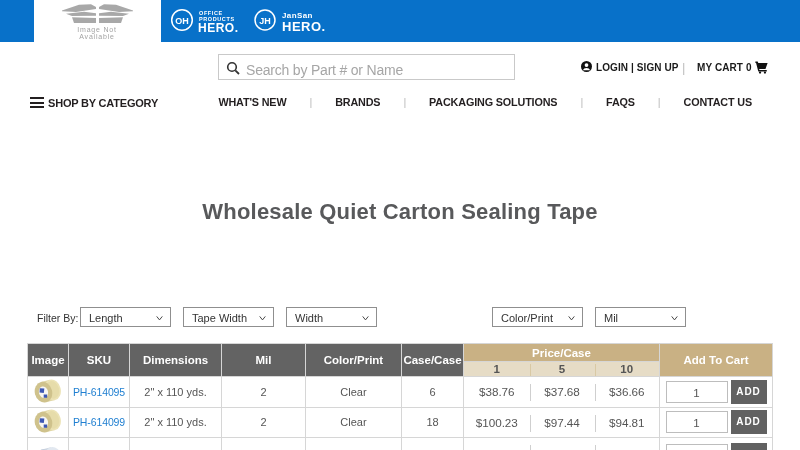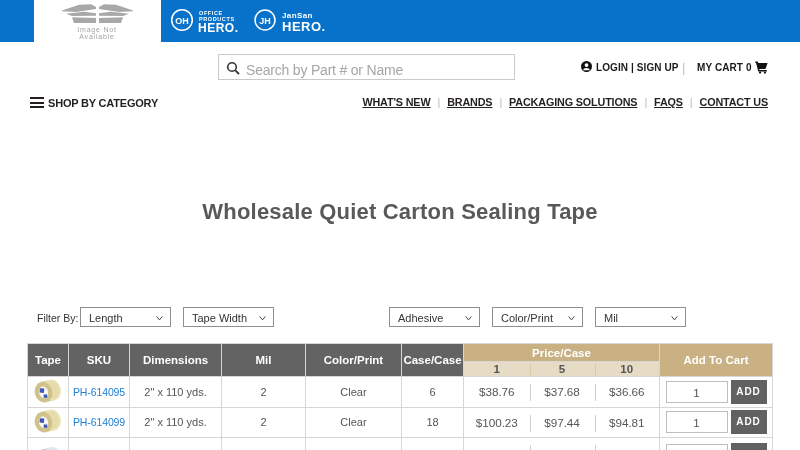--- a/index.html
+++ b/index.html
@@ -26,21 +26,21 @@
 .account .mycart { position:absolute; left:697px; top:2px; }
 .account .cartsvg { position:absolute; left:755px; top:1px; }
 
 
 .nav { position:absolute; left:0; top:95px; width:800px; height:16px;
   font-size:10.8px; font-weight:bold; color:#231f20; letter-spacing:-0.15px; }
 .nav .shop { position:absolute; left:48px; top:1.5px; font-size:11px; letter-spacing:-0.2px; }
 .nav .burger { position:absolute; left:30px; top:2px; width:14px; height:11px; }
 .nav .burger div { height:2px; background:#231f20; margin-bottom:2.5px; }
 .nav .items { position:absolute; right:32px; top:1px; }
-.nav .items span.it { margin:0;text-decoration:underline; }
+.nav .items span.it { margin:16px; }
 .nav .items span.sep { color:#bbb; font-weight:normal; margin:0 7px; }
 
 
 .crumbbar { position:absolute; left:0; top:119px; width:800px; height:29px;
   background:#fdfdfd; border-top:1px solid #e7e0e0; border-bottom:1px solid #d9d2d2; }
 .crumbbar .home { position:absolute; left:29px; top:9px; }
 .crumbbar .txt { position:absolute; left:67px; top:8.5px; font-size:8.5px; color:#a3a3a3;
   letter-spacing:0.35px; }
 .crumbbar .txt a { color:#9a9a9a; text-decoration:underline; }
 
@@ -158,22 +158,22 @@
         <svg class="chev" viewBox="0 0 10 10">
           <path d="M1 2 L5 7 L9 2" fill="none" stroke="#444" stroke-width="1.4"></path>
         </svg>
       </div>
     <div class="fsel" style="left:183px">
         <span class="t">Tape Width</span>
         <svg class="chev" viewBox="0 0 10 10">
           <path d="M1 2 L5 7 L9 2" fill="none" stroke="#444" stroke-width="1.4"></path>
         </svg>
       </div>
-    <div class="fsel" style="left:389px">
-        <span class="t">Adhesive</span>
+    <div class="fsel" style="left:286px">
+        <span class="t">Width</span>
         <svg class="chev" viewBox="0 0 10 10">
           <path d="M1 2 L5 7 L9 2" fill="none" stroke="#444" stroke-width="1.4"></path>
         </svg>
       </div>
     <div class="fsel" style="left:492px">
         <span class="t">Color/Print</span>
         <svg class="chev" viewBox="0 0 10 10">
           <path d="M1 2 L5 7 L9 2" fill="none" stroke="#444" stroke-width="1.4"></path>
         </svg>
       </div>
@@ -193,21 +193,21 @@
       <col style="width:84px">
         <col style="width:96px">
         <col style="width:62px">
       <col style="width:66px">
         <col style="width:65px">
         <col style="width:65px">
       <col style="width:113px">
     </colgroup>
     <tbody>
         <tr>
-      <th class="dk" rowspan="2">Tape</th>
+      <th class="dk" rowspan="2">Image</th>
       <th class="dk" rowspan="2">SKU</th>
       <th class="dk" rowspan="2">Dimensions</th>
       <th class="dk" rowspan="2">Mil</th>
       <th class="dk" rowspan="2">Color/Print</th>
       <th class="dk" rowspan="2">Case/Case</th>
       <th class="tan" colspan="3" style="height:18px">Price/Case</th>
       <th class="tan" rowspan="2">Add To Cart</th>
     </tr>
     <tr>
       <th class="tansub pricecell pfirst">1</th>

